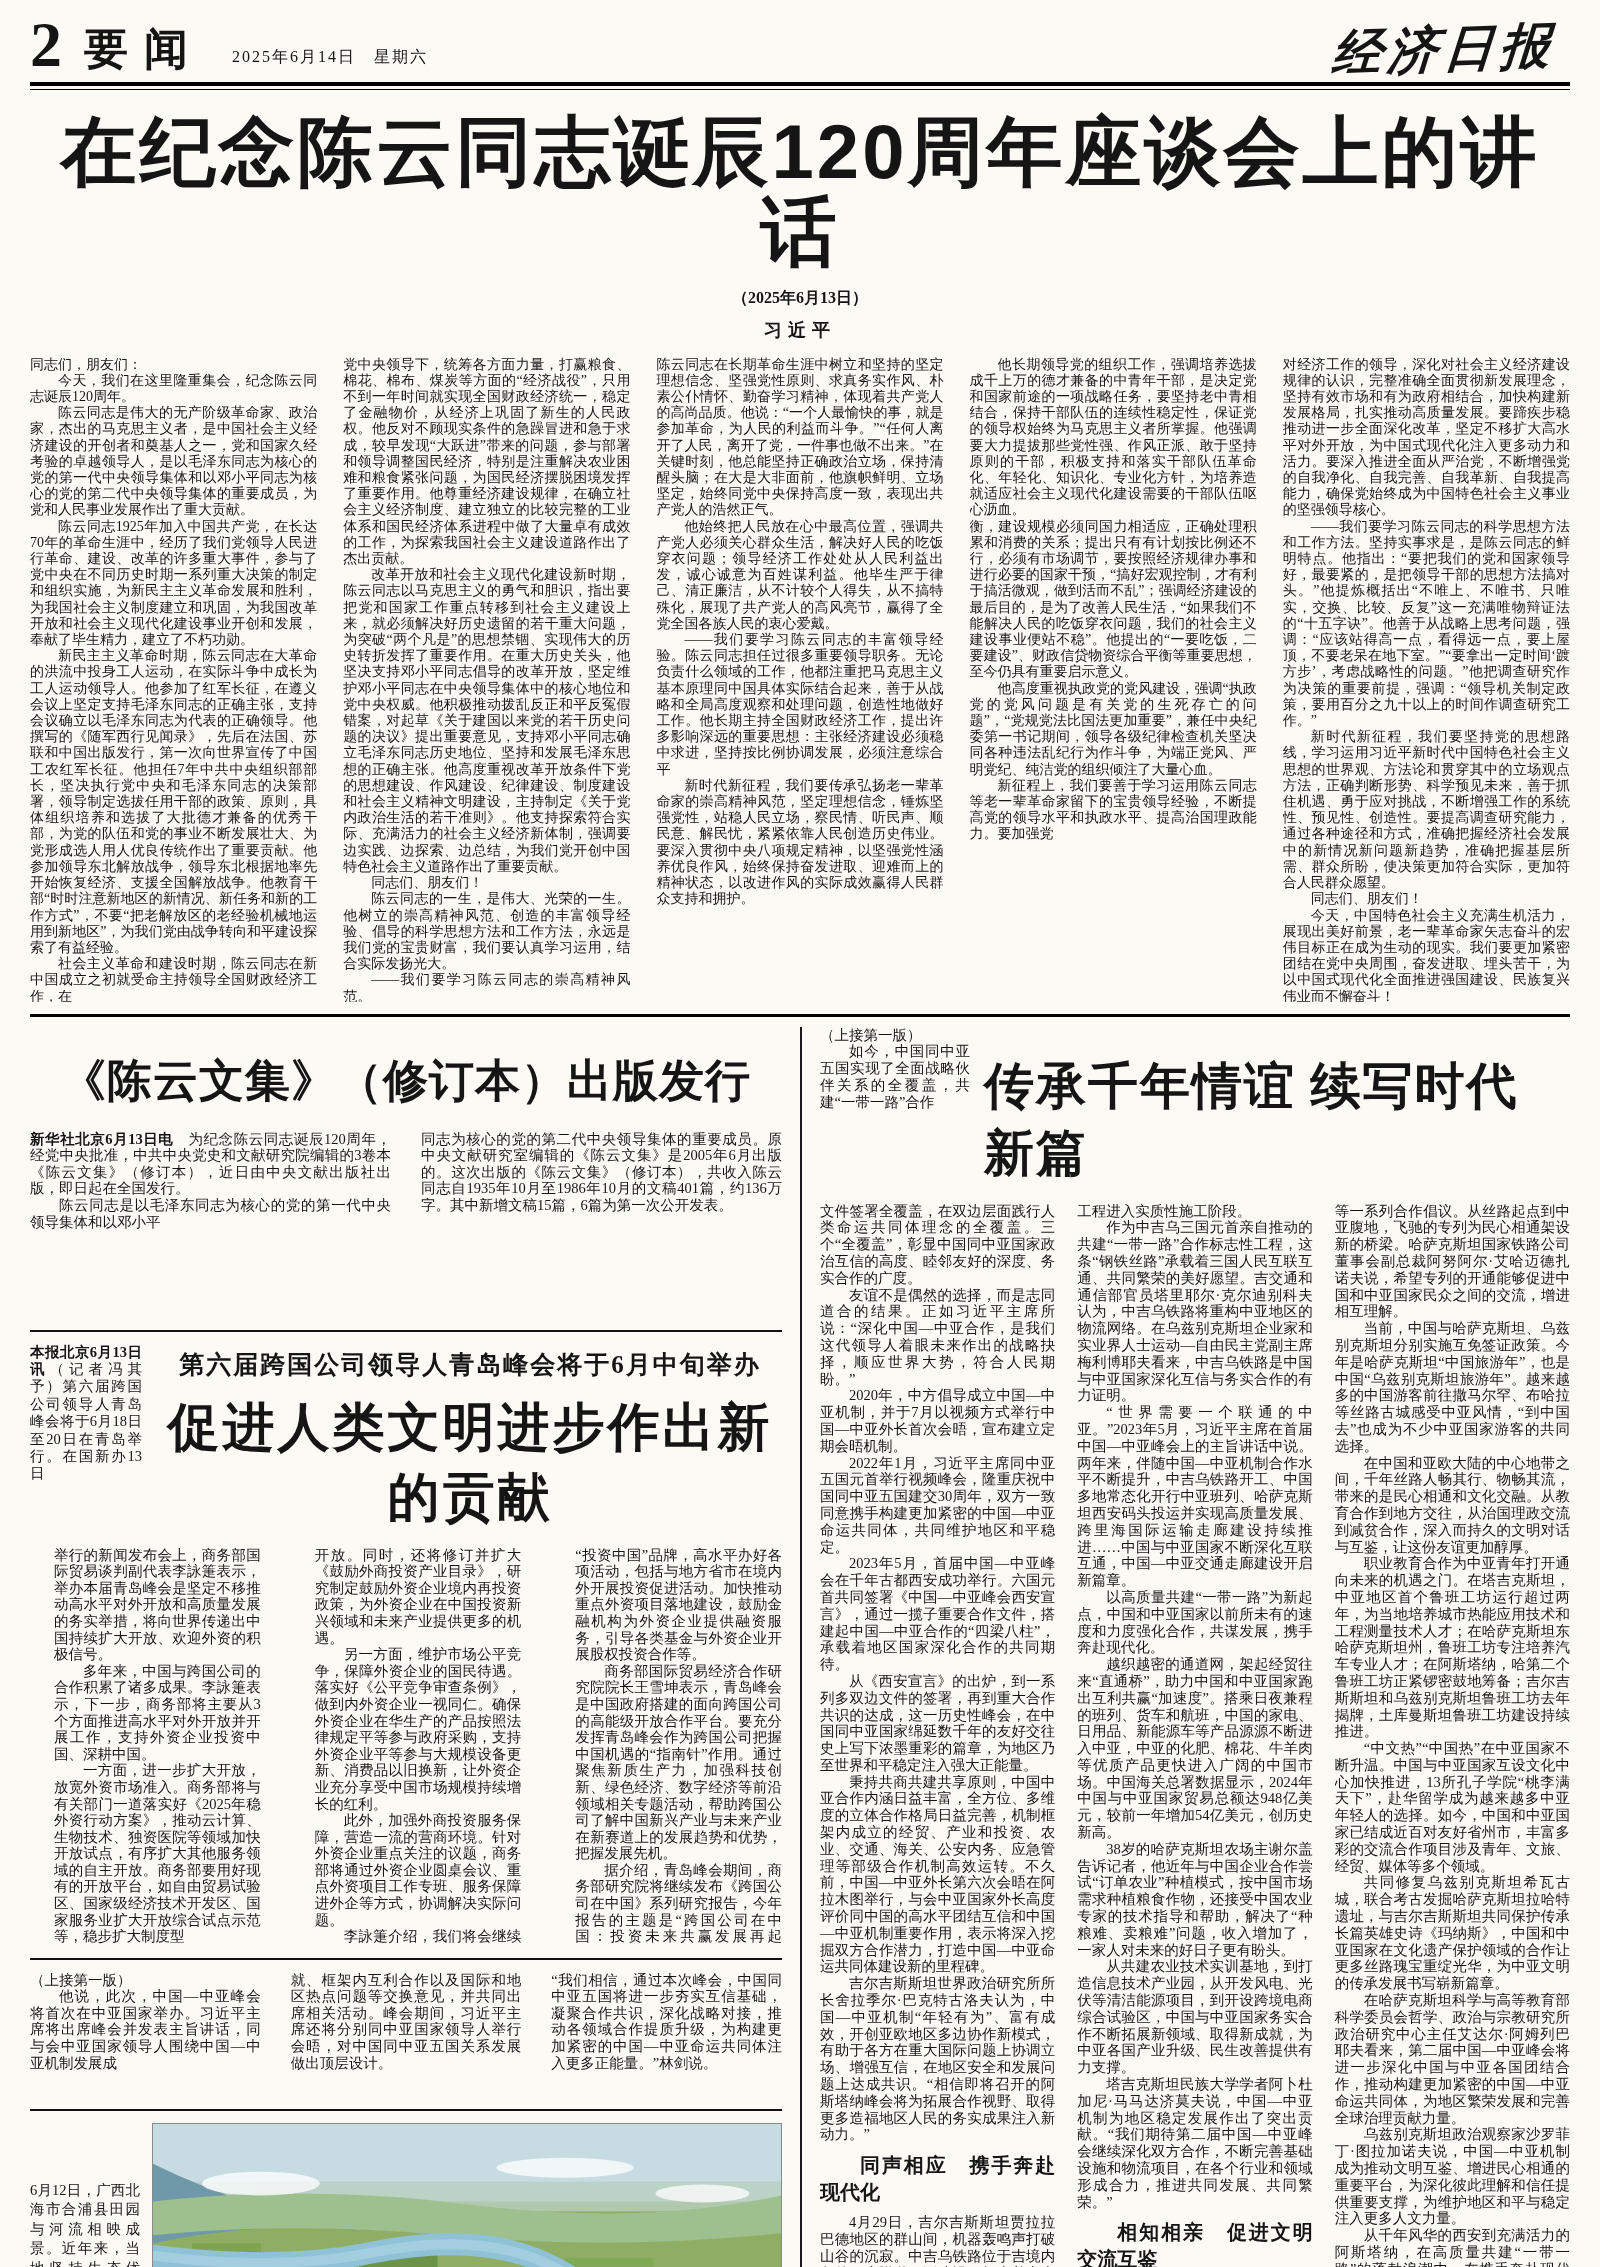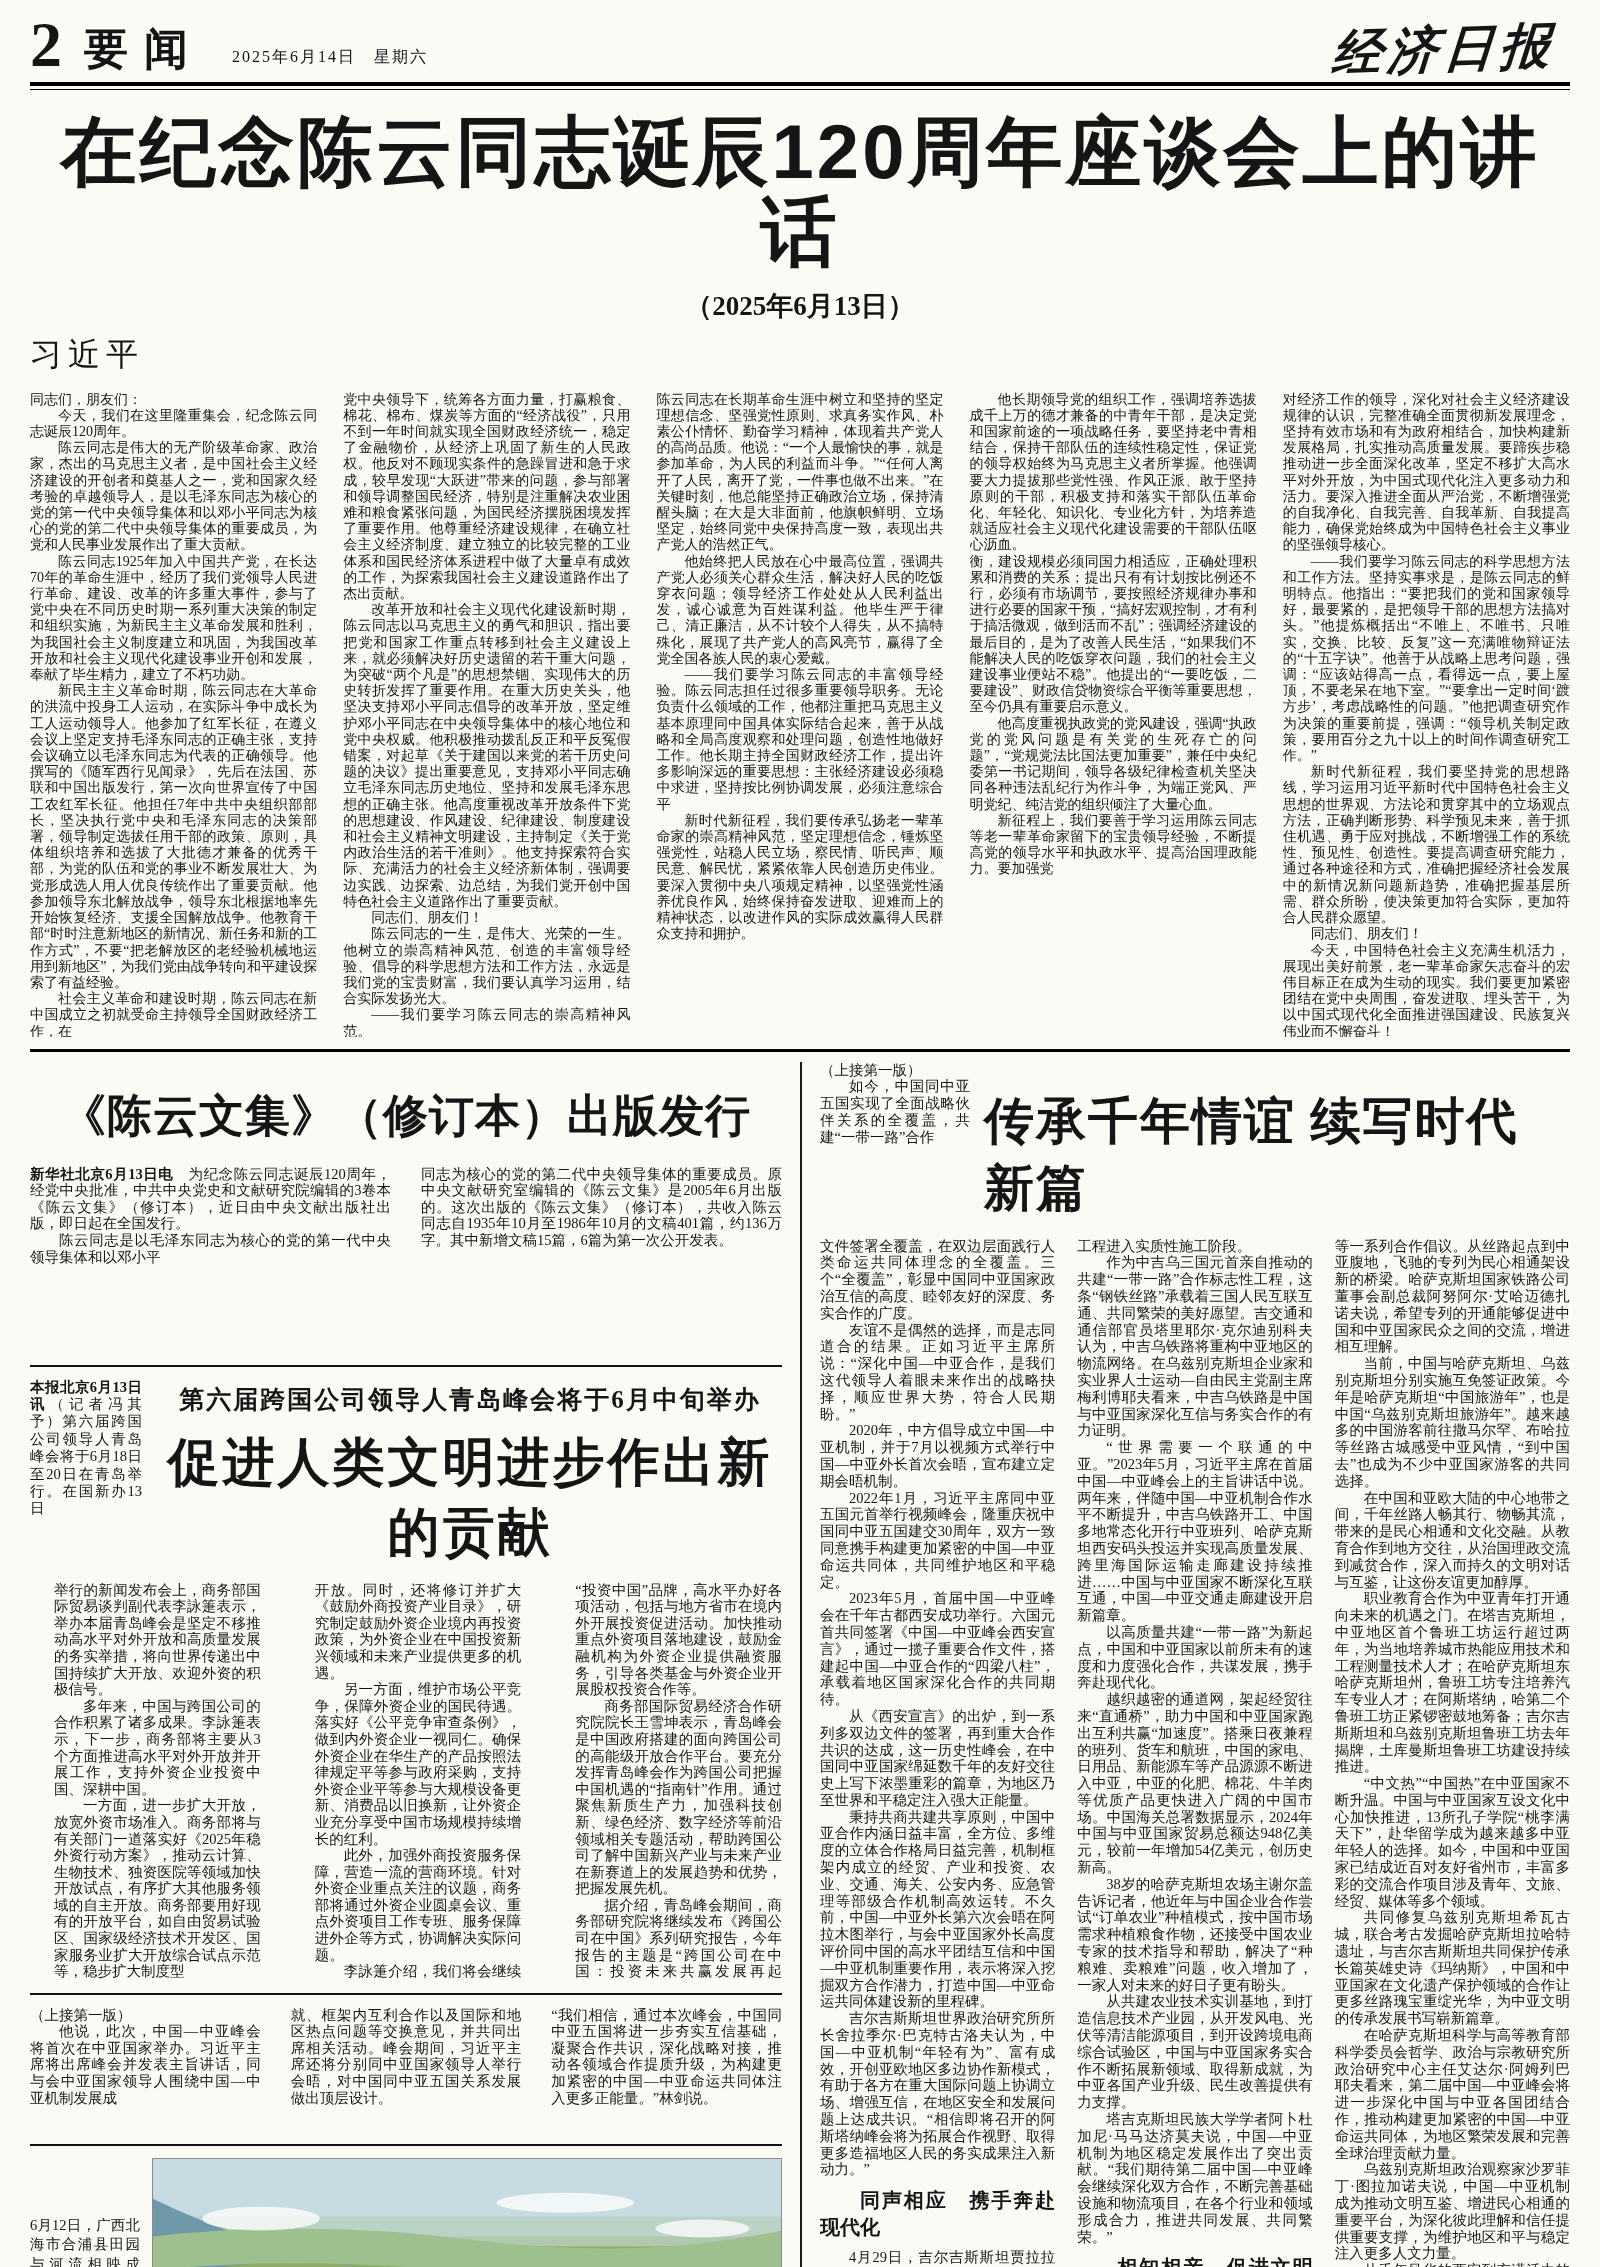--- a/index.html
+++ b/index.html
@@ -20,22 +20,22 @@
   .masthead { margin-left:auto; font-size:50px; font-weight:700; font-style:italic;
     transform:rotate(-2deg) skewX(-6deg); letter-spacing:6px; padding-right:14px; line-height:1; }
   .rule-thick { height:4px; background:#000; margin-top:8px; }
   .rule-thin { height:1px; background:#000; margin-top:3px; }
   .rule3 { height:3px; background:#000; margin-top:12px; }
   .hr2 { height:2px; background:#111; margin:13px 0 12px 0; }
 
   
   .title { margin-top:22px; text-align:center; font-size:76px; font-weight:900;
     letter-spacing:3px; line-height:1.05; font-family:"Liberation Sans",sans-serif; }
-  .subtitle { text-align:center; font-size:27px; font-weight:700; margin-top:16px; }
-  .author { font-size:32px; margin-top:9px; letter-spacing:6px; }
+  .subtitle { text-align:center; font-size:16px; font-weight:700; margin-top:16px; }
+  .author { text-align:center; font-size:18px; margin-top:9px; letter-spacing:6px;font-weight:bold; }
   .speech-cols { display:flex; gap:26px; margin-top:15px; }
   .scol { flex:1 1 0; height:645px; overflow:hidden; font-size:14px; line-height:16.2px;
     text-align:justify; }
 
   .para { text-indent:2em; }
   .cont { text-indent:0; }
   .sub  { text-indent:2em; font-weight:900; font-size:20px; line-height:27px;
     font-family:"Liberation Sans",sans-serif; margin:9px 0 8px 0; }
 
   

